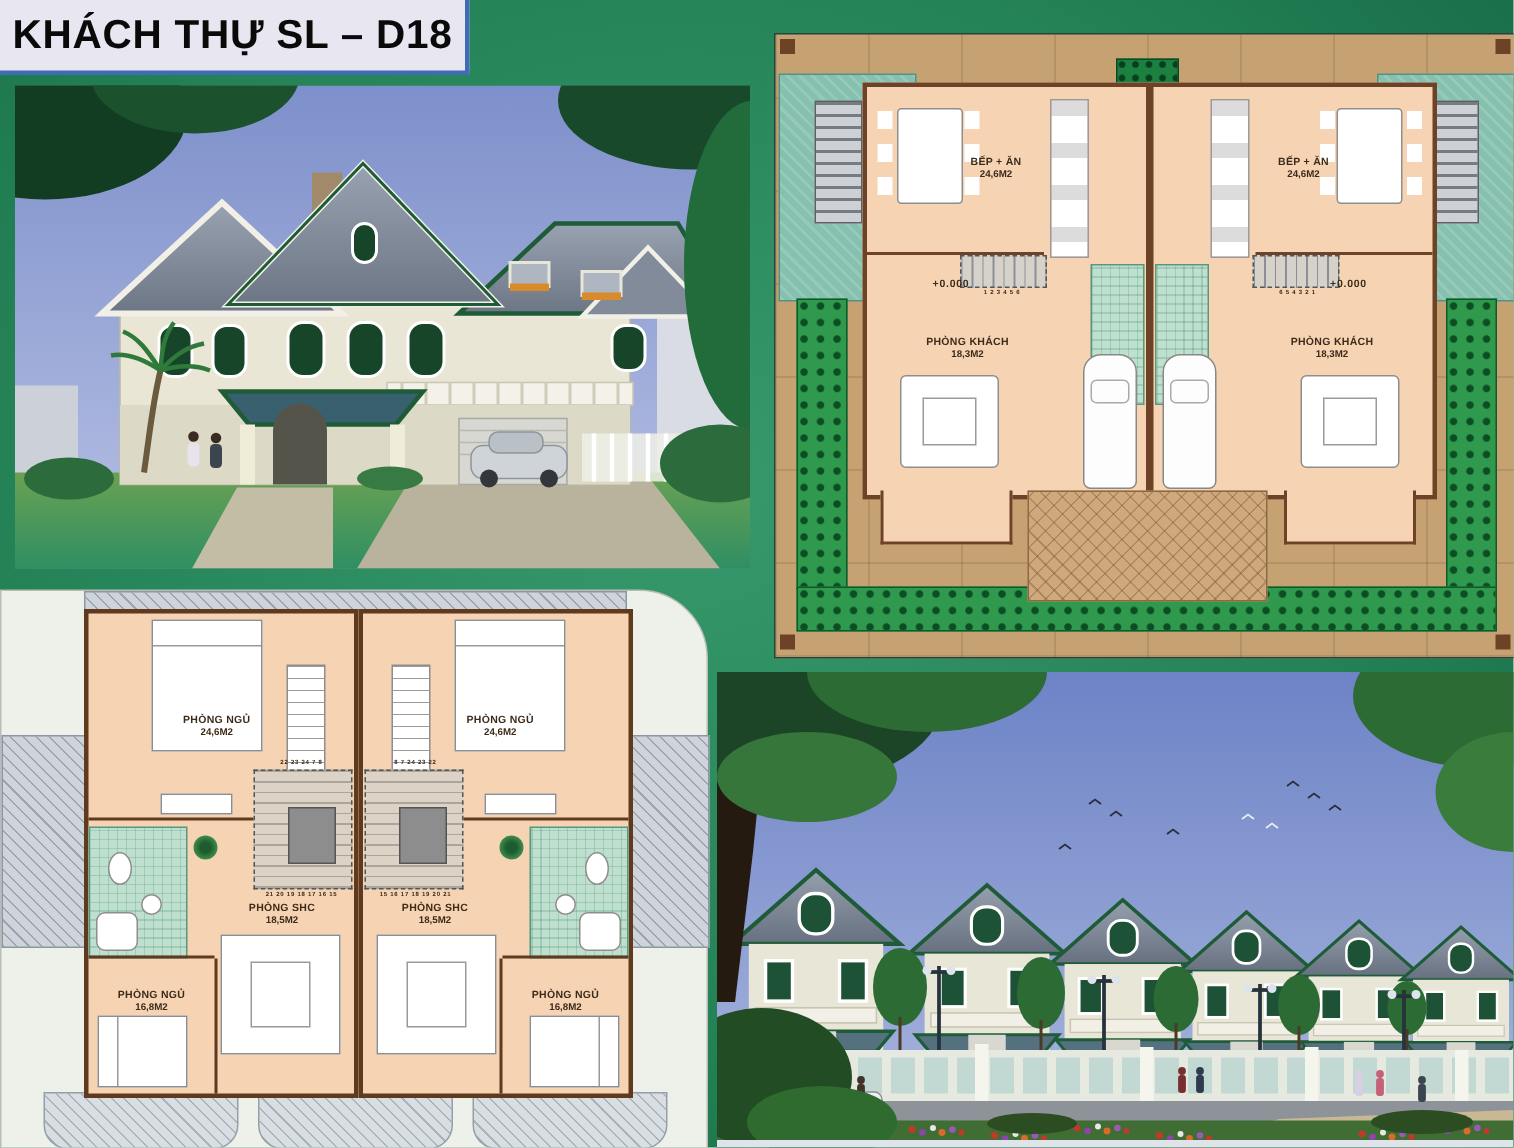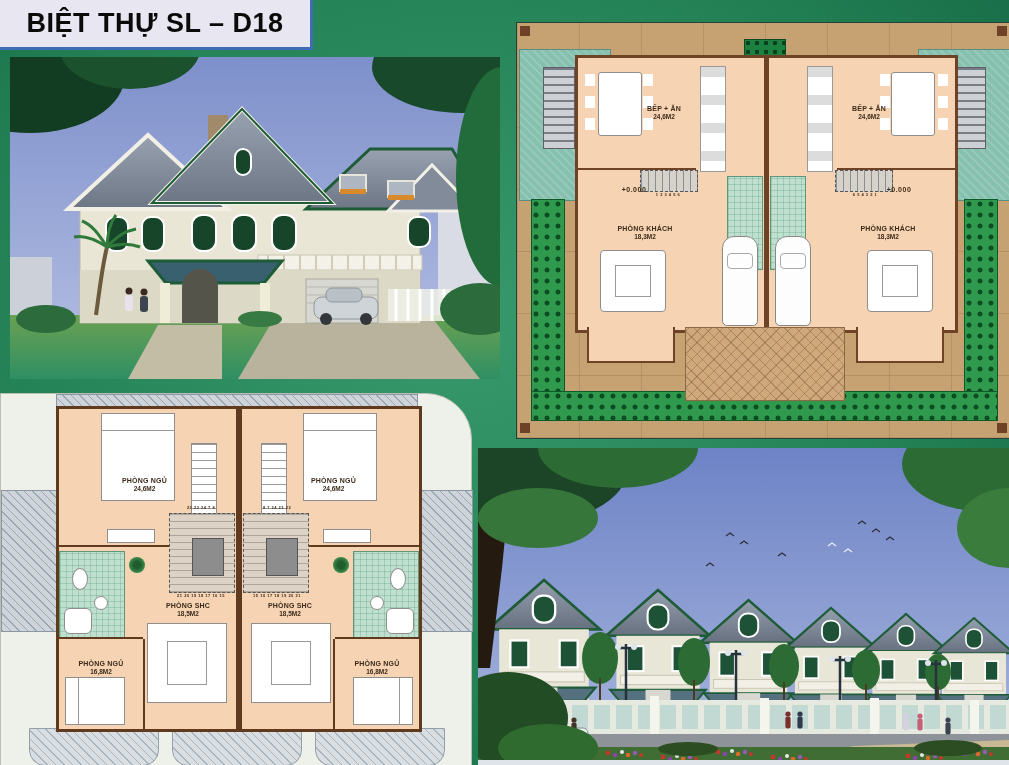--- a/index.html
+++ b/index.html
@@ -156,21 +156,21 @@
   .uu .bed2:before{content:"";position:absolute;top:0;bottom:0;width:1px;background:#999;}
   .uu.L .bed2:before{left:12px}.uu.R .bed2:before{right:12px}
   .balc{background:
       repeating-linear-gradient(45deg, #aab4bd 0 1px, transparent 1px 6px),#d9dee3;
       border:1px solid #93a0aa;border-radius:0 0 16px 16px;}
 </style>
 </head>
 <body>
 
 <div class="panel" id="title-block">
-  <h1>BIỆT THỰ SL – D18</h1>
+  <h1>KHÁCH THỰ SL – D18</h1>
 </div>
 
 <div class="panel render" id="render-villa">
 <svg width="490" height="322" viewBox="0 0 490 322">
   <defs>
     <linearGradient id="sky1" x1="0" y1="0" x2="0" y2="1">
       <stop offset="0" stop-color="#7e90cb"></stop>
           <stop offset="1" stop-color="#b7c1e4"></stop>
     </linearGradient>
     <linearGradient id="lawn1" x1="0" y1="0" x2="0" y2="1">

